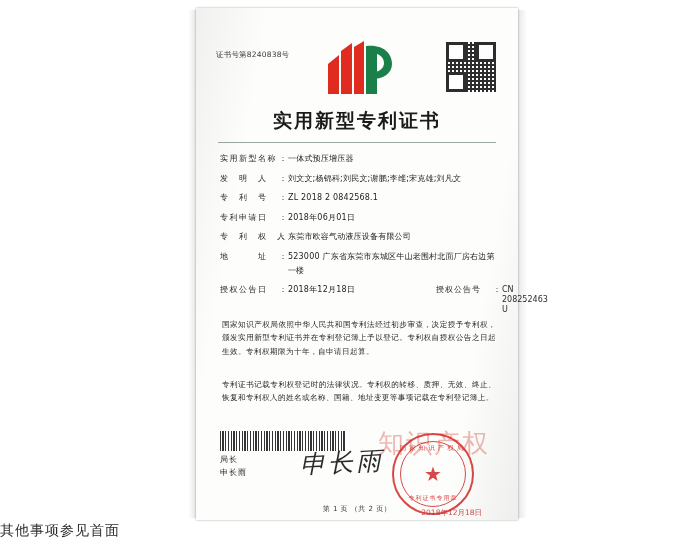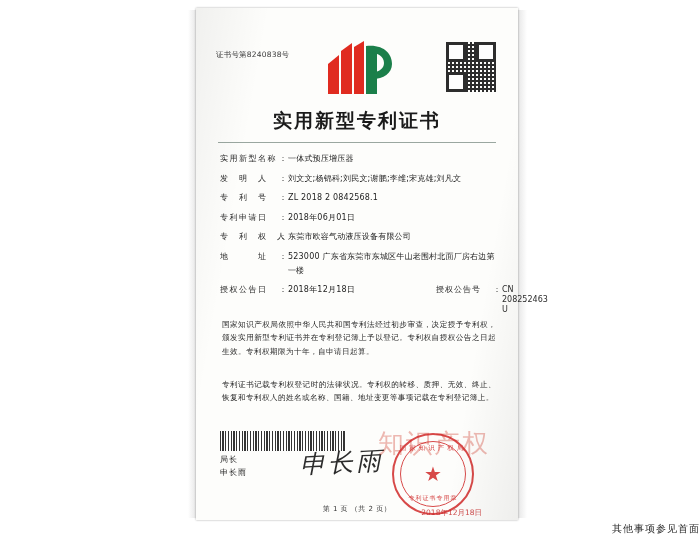--- a/index.html
+++ b/index.html
@@ -283,22 +283,22 @@
     top: 496px;
     text-align: center;
     font-size: 7px;
     color: #333;
     letter-spacing: 0.5px;
   }
   .caption {
     position: absolute;
     left: 0; right: 0;
     top: 522px;
-    text-align: right;
-    font-size: 10px;
+    text-align: left;
+    font-size: 14px;
     color: #2c2c2c;
     letter-spacing: 1px;
   }
 </style>
 </head>
 <body>
 
 <div class="page">
 
   <div class="shadow-left"></div>

